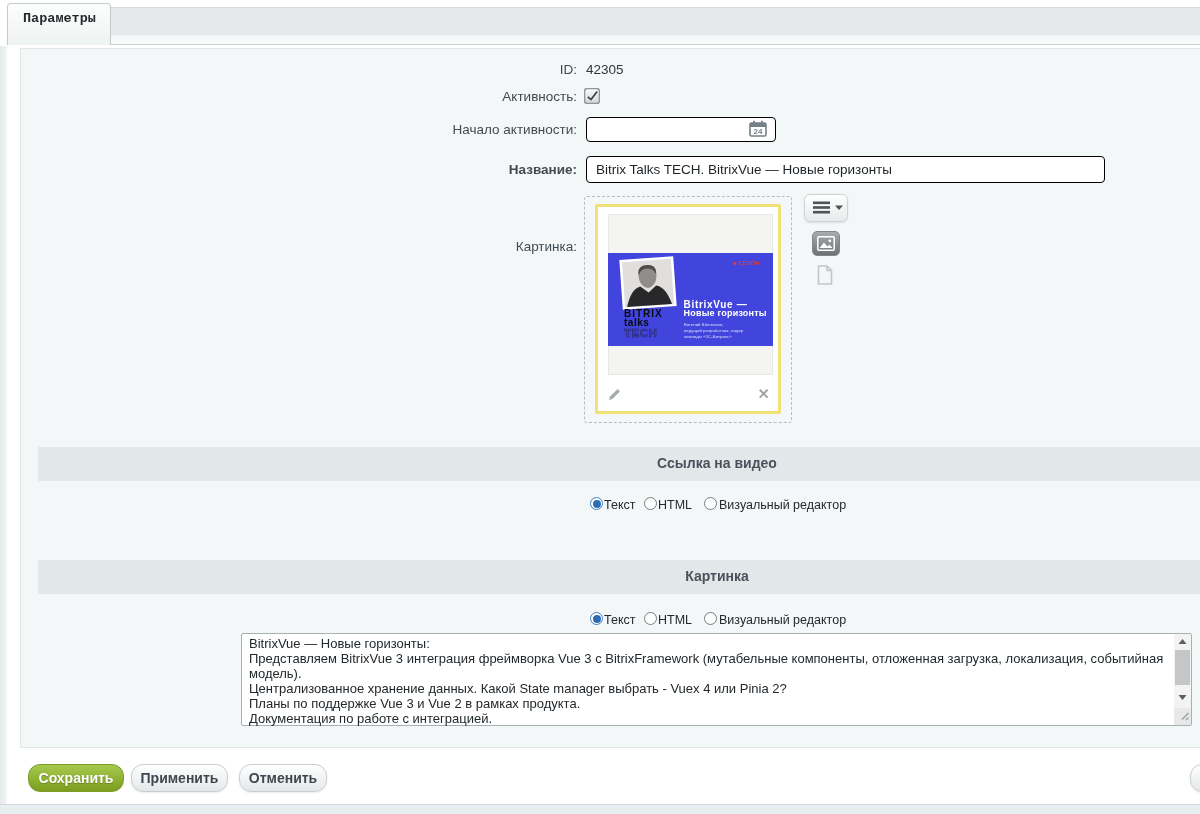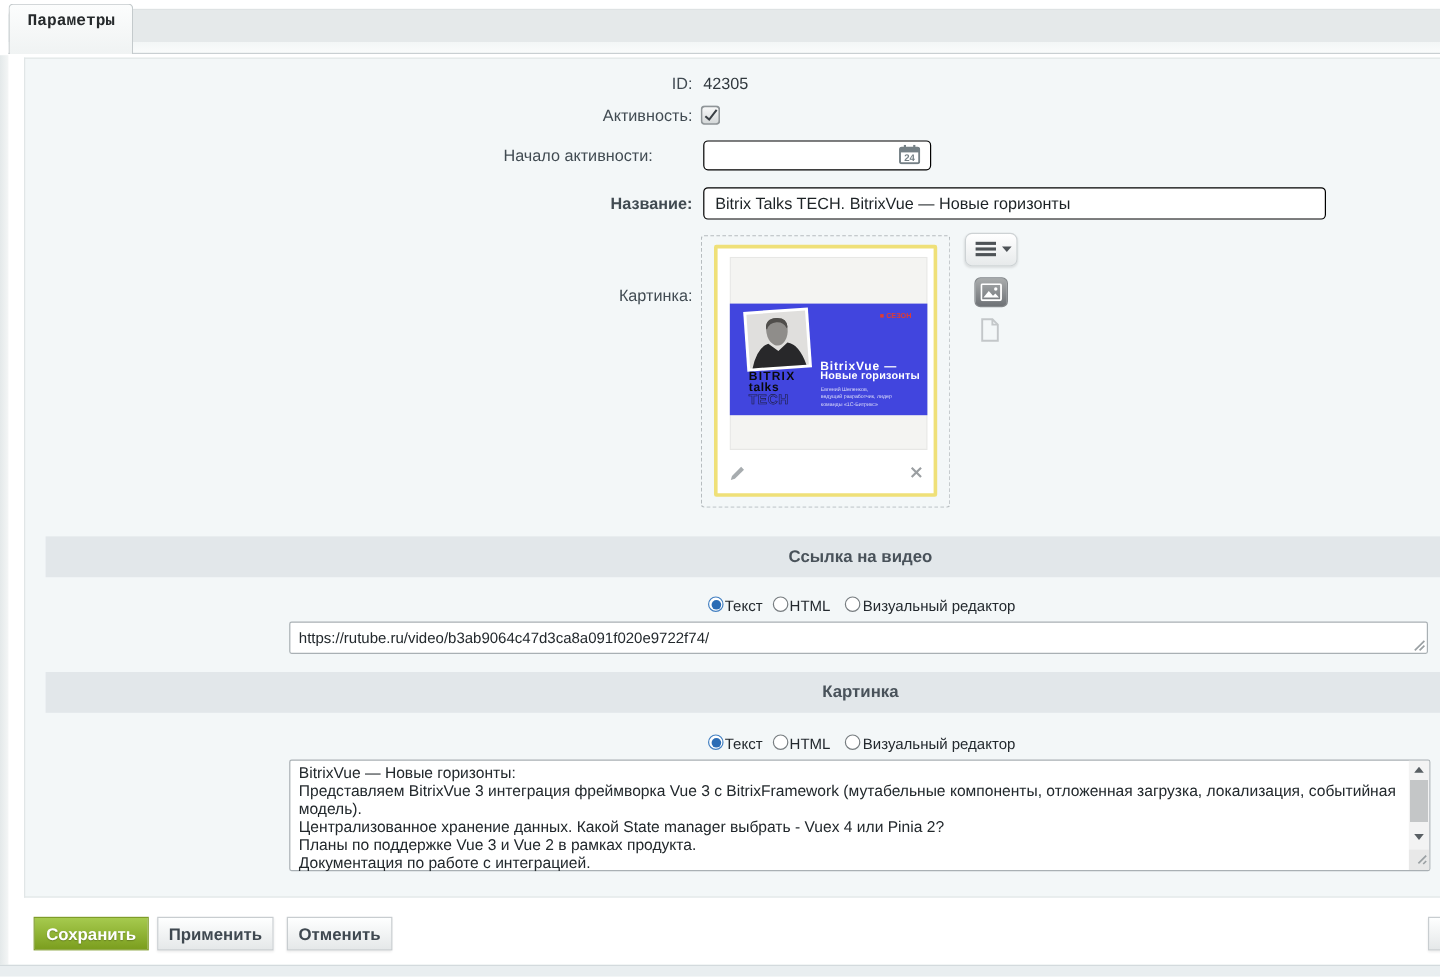--- a/index.html
+++ b/index.html
@@ -45,21 +45,21 @@
   .radio.sel { background:#fff; border:1px solid #427fc1; }
   .radio.sel::after { content:""; position:absolute; left:1.5px; top:1.5px; width:8px; height:8px;
     border-radius:50%; background:#2b6cb5; }
   .rlbl { position:absolute; font-size:12.5px; color:#23292e; }
 
   
   .ta { position:absolute; background:#fff; border:1px solid #a9b0b4; border-radius:2px; }
   .ta .content { position:absolute; left:7px; top:2px; font-size:13px; line-height:15px; color:#22282c; white-space:nowrap; overflow:hidden; }
 
   
-  .btn { position:absolute; height:28px; border-radius:0; font-size:14px; font-weight:bold;
+  .btn { position:absolute; height:28px; border-radius:12px; font-size:14px; font-weight:bold;
     text-align:center; }
   .btn.green { background:linear-gradient(#a6ca4e,#7b9e1e); border:1px solid #7e9c28; color:#fff;
     text-shadow:0 1px 1px rgba(0,0,0,0.25); }
   .btn.gray { background:linear-gradient(#feffff,#e5e8e9); border:1px solid #c8cdd0; color:#3f4850;
     box-shadow:0 1px 2px rgba(0,0,0,0.08); }
 
   .dashedbox { position:absolute; border:1px dashed #b6bcbf; border-radius:3px; }
   .yellowbox { position:absolute; background:#fff; border:3px solid #efe078; border-radius:2px; }
 </style>
 </head>
@@ -83,21 +83,21 @@
     <rect x="0.5" y="0.5" width="15" height="15" rx="3" fill="url(#cbg)" stroke="#8f9598" stroke-width="1.6"></rect>
     <path d="M3.8 8.8 L7 11.6 L13.2 3.6" fill="none" stroke="#3a4045" stroke-width="1.7"></path>
     <defs>
         <linearGradient id="cbg" x1="0" y1="0" x2="0" y2="1">
       <stop offset="0" stop-color="#fafbfb"></stop>
           <stop offset="1" stop-color="#d2d6d7"></stop>
         </linearGradient>
       </defs>
   </svg>
 
-  <div class="lbl" style="right:656px; top:122px;">Начало активности:</div>
+  <div class="lbl" style="right:623px; top:122px;">Начало активности:</div>
   <div class="inp" style="left:586px; top:117px; width:190px; height:25px;"></div>
   <svg class="abs" style="left:749px; top:120px;" width="18" height="17" viewBox="0 0 18 17">
     <rect x="1" y="3" width="16" height="13" rx="1.5" fill="#fff" stroke="#758086" stroke-width="1.6"></rect>
     <rect x="1" y="3" width="16" height="4" fill="#758086"></rect>
     <rect x="4.2" y="0.8" width="1.8" height="3.5" fill="#758086"></rect>
     <rect x="12" y="0.8" width="1.8" height="3.5" fill="#758086"></rect>
     <text x="9" y="14" font-size="8" font-weight="bold" fill="#758086" text-anchor="middle" font-family="Liberation Sans">24</text>
   </svg>
 
   <div class="lbl" style="right:623px; top:162px; font-weight:bold;">Название:</div>
@@ -168,26 +168,20 @@
       <span>Ссылка на видео</span>
     </div>
 
   <div class="radio sel" style="left:590px; top:497px;"></div>
   <div class="rlbl" style="left:604px; top:498px;">Текст</div>
   <div class="radio" style="left:644px; top:497px;"></div>
   <div class="rlbl" style="left:658px; top:498px;">HTML</div>
   <div class="radio" style="left:704px; top:497px;"></div>
   <div class="rlbl" style="left:719px; top:498px;">Визуальный редактор</div>
 
-  <div class="ta" style="left:241px; top:518px; width:949px; height:27px;">
-    <div class="content" style="top:6px; font-size:12.5px;">https://rutube.ru/video/b3ab9064c47d3ca8a091f020e9722f74/</div>
-    <svg style="position:absolute; right:1px; bottom:1px;" width="12" height="12" viewBox="0 0 12 12">
-      <path d="M11 3 L3 11 M11 7 L7 11" stroke="#9aa0a3" stroke-width="1.4"></path>
-    </svg>
-  </div>
 
   <div class="bar" style="top:560px;">
       <span>Картинка</span>
     </div>
 
   <div class="radio sel" style="left:590px; top:612px;"></div>
   <div class="rlbl" style="left:604px; top:613px;">Текст</div>
   <div class="radio" style="left:644px; top:612px;"></div>
   <div class="rlbl" style="left:658px; top:613px;">HTML</div>
   <div class="radio" style="left:704px; top:612px;"></div>

